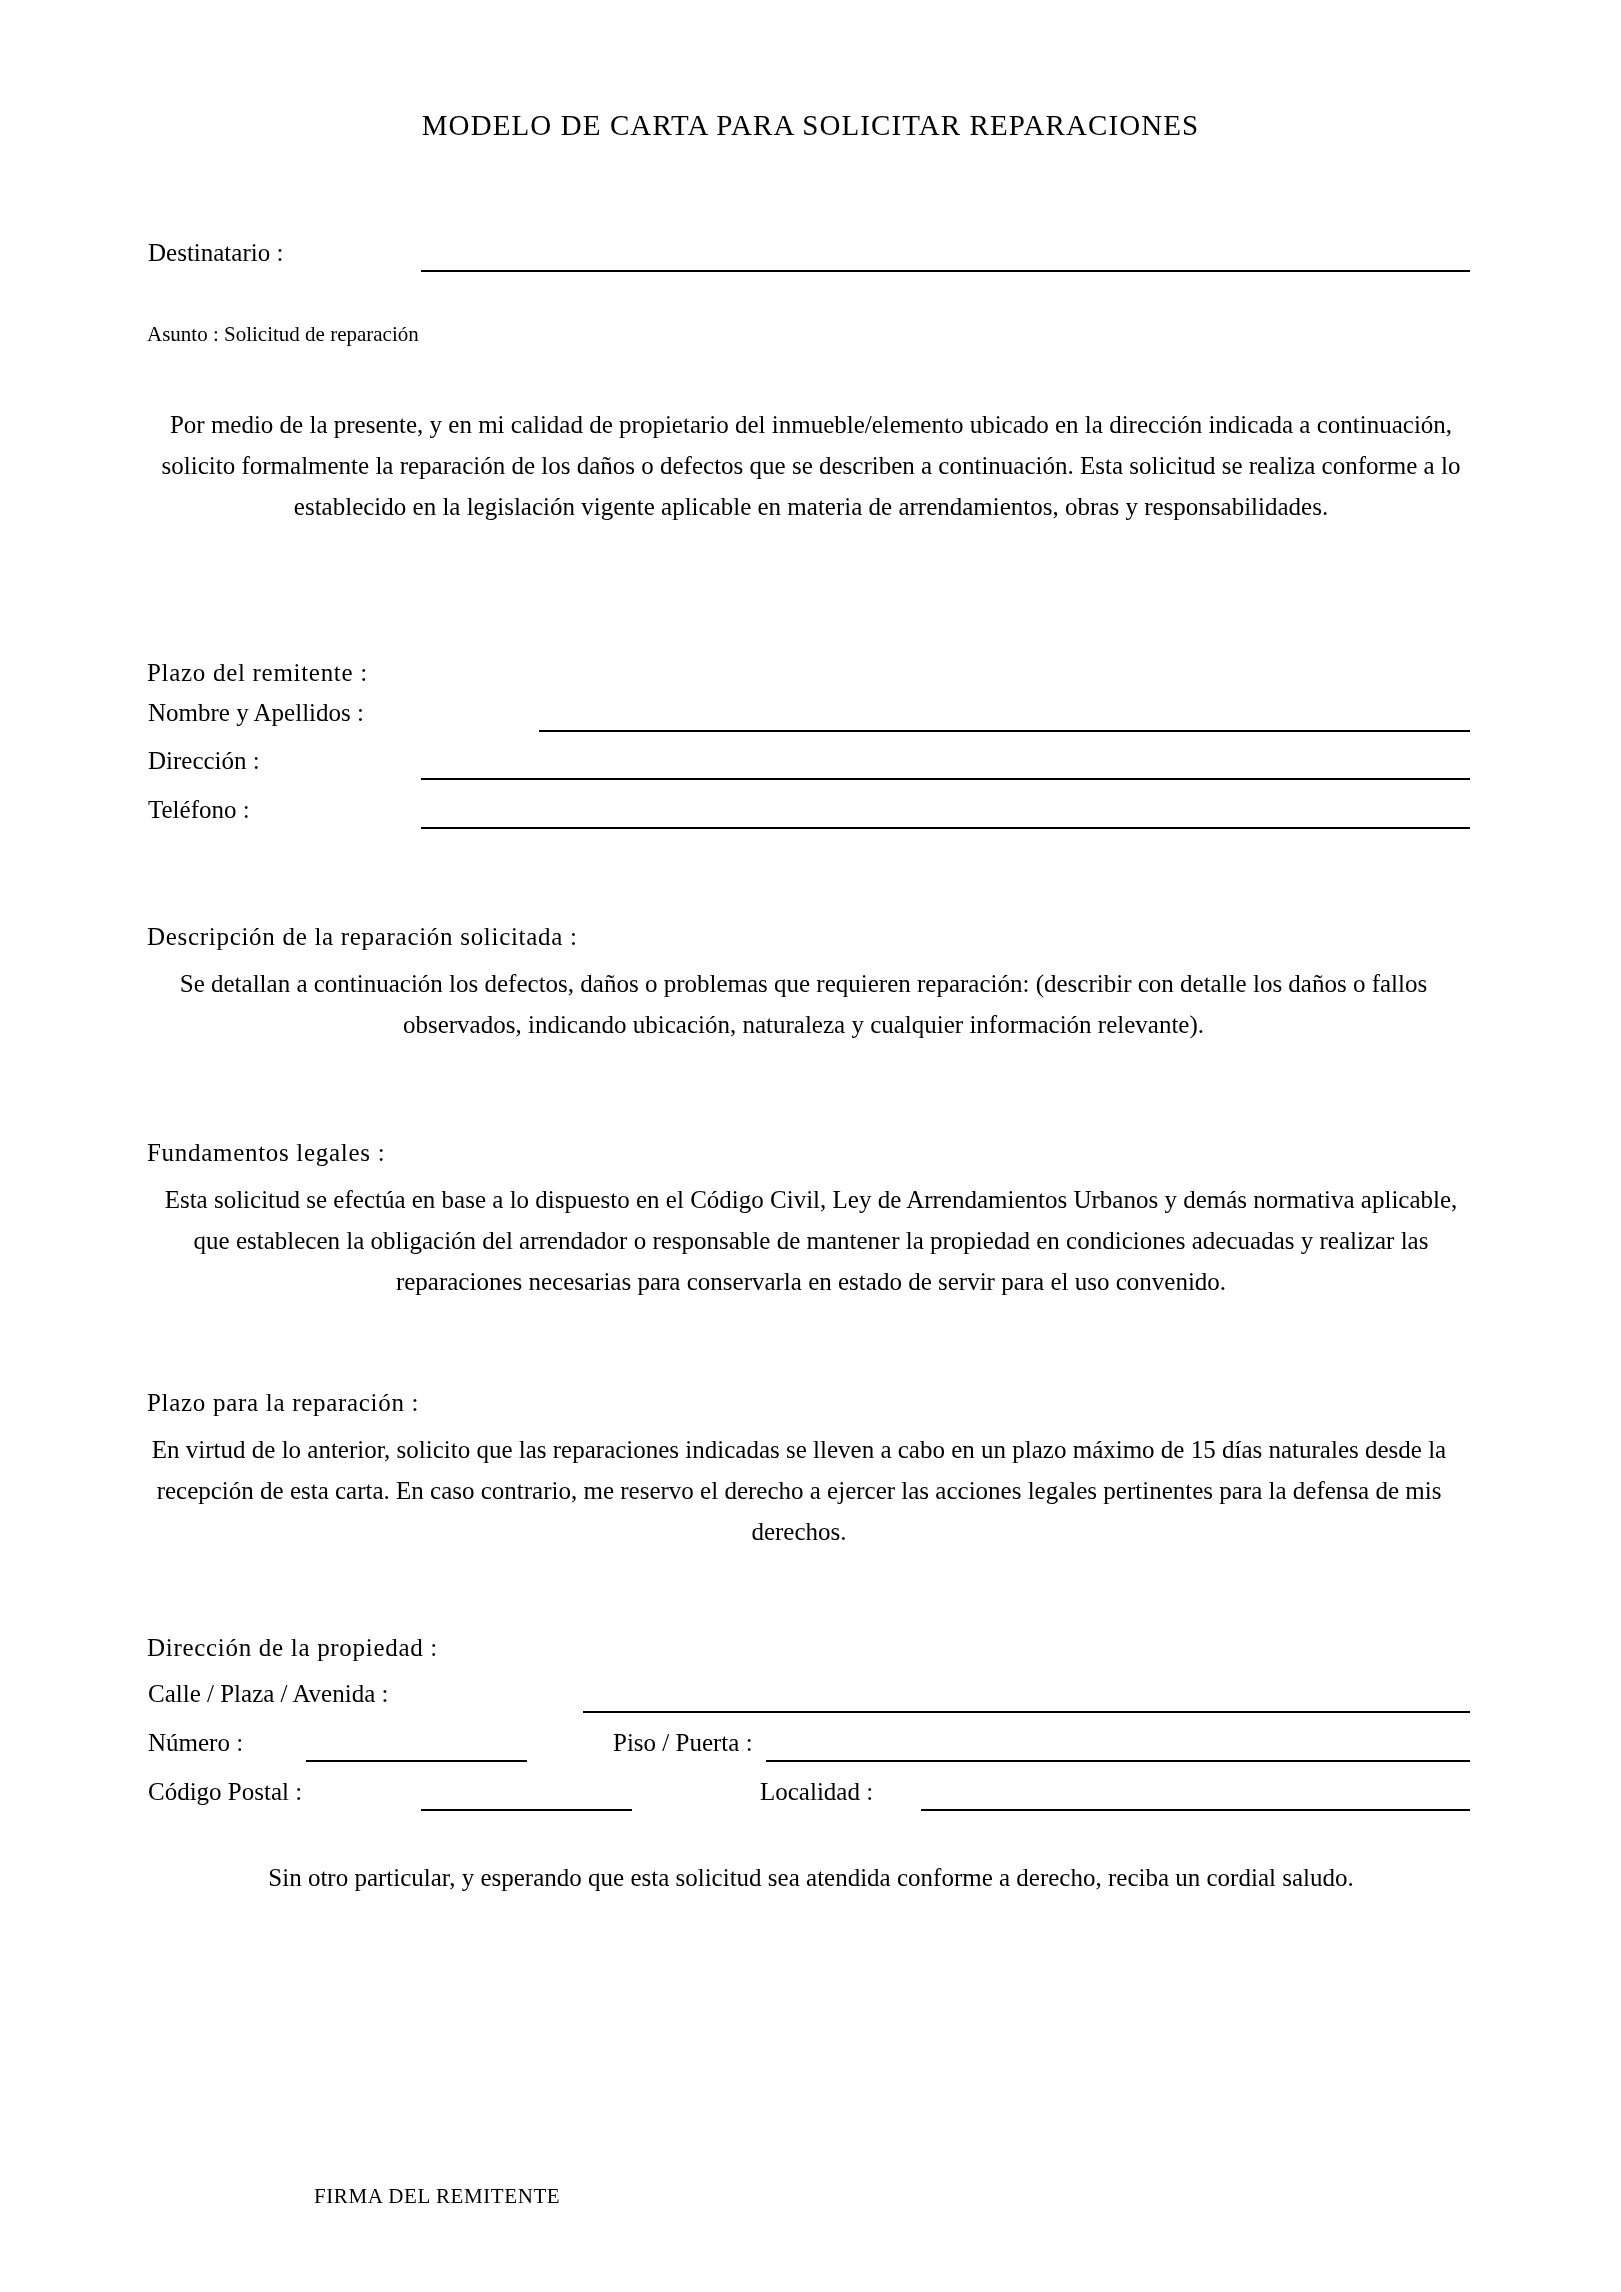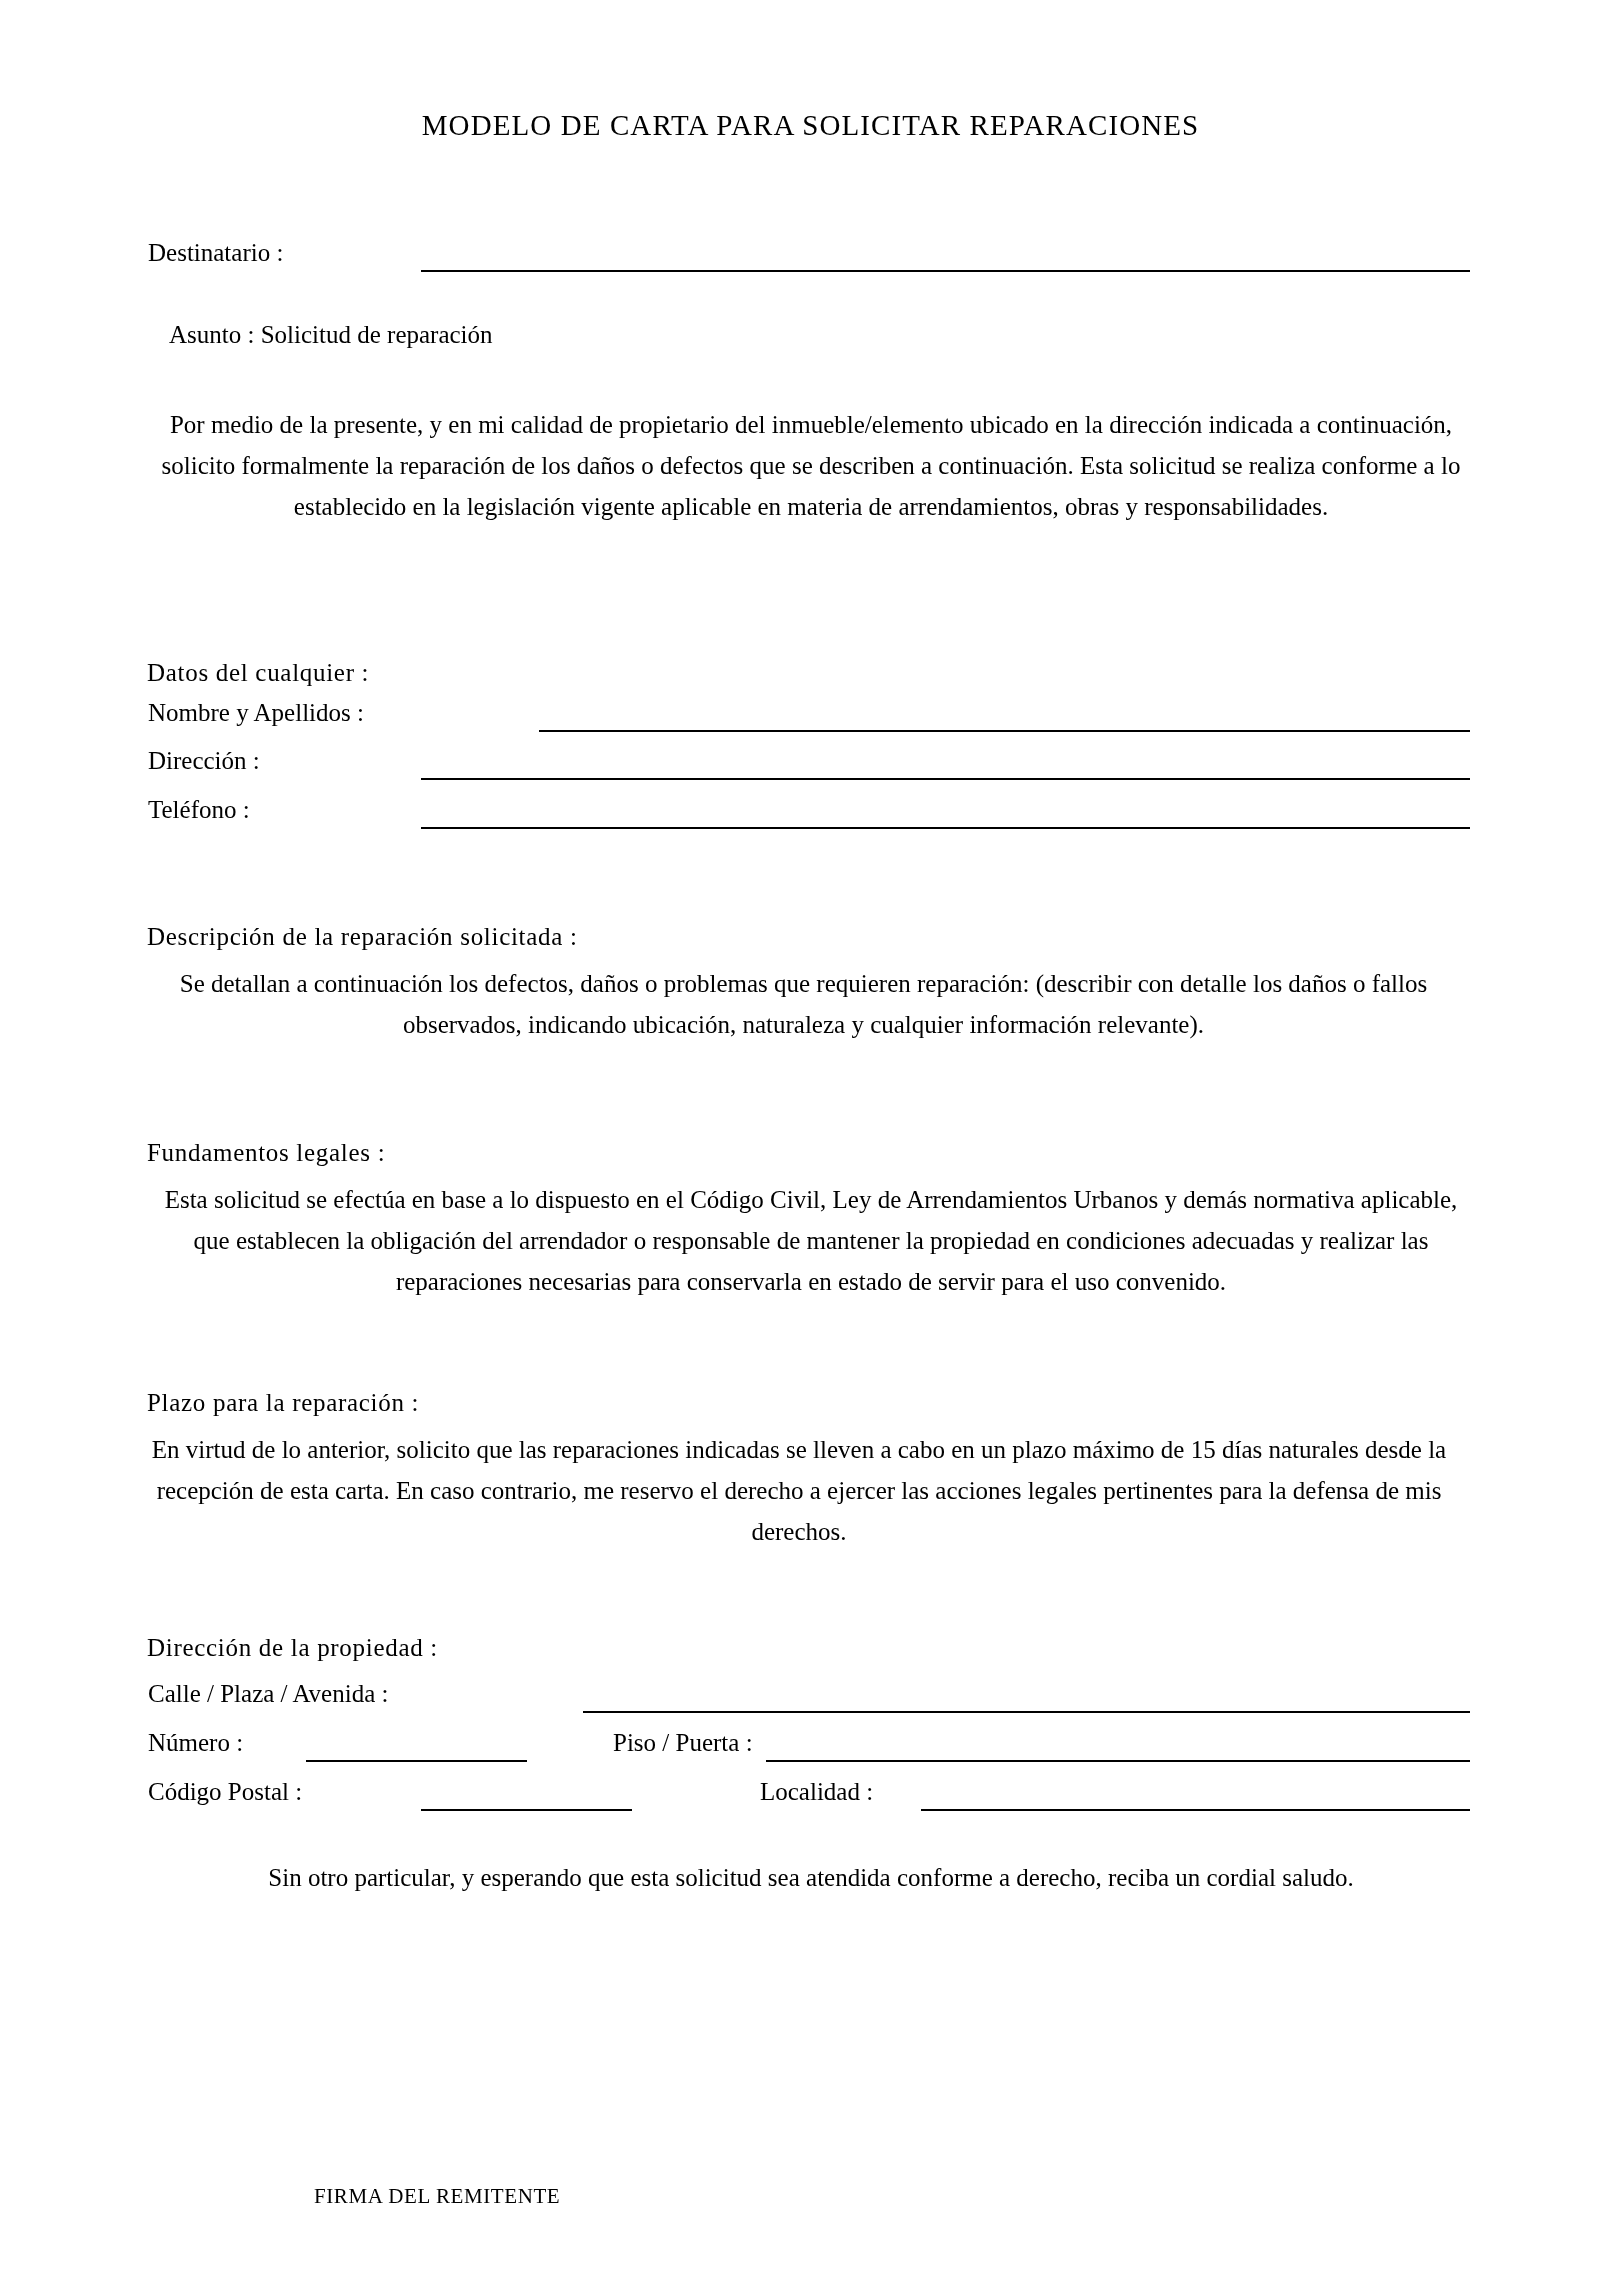--- a/index.html
+++ b/index.html
@@ -43,24 +43,23 @@
     position: absolute;
     left: 147px;
     width: 1323px;
   }
   .para {
     font-size: 25px;
     line-height: 41px;
     text-align: center;
   }
   .label-line {
-    font-size: 25px;
+    font-size: 21px;
     line-height: 41px;
     white-space: nowrap;
-    margin-left: 22px;
   }
   .heading {
     font-size: 25px;
     line-height: 41px;
     letter-spacing: 0.7px;
     white-space: nowrap;
   }
 
   
   .formrow {
@@ -103,21 +102,21 @@
 
   <div class="block" style="top:314px;">
     <div class="label-line">Asunto : Solicitud de reparación</div>
   </div>
 
   <div class="block" style="top:404px; width:1328px;">
     <div class="para">Por medio de la presente, y en mi calidad de propietario del inmueble/elemento ubicado en la dirección indicada a continuación, solicito formalmente la reparación de los daños o defectos que se describen a continuación. Esta solicitud se realiza conforme a lo establecido en la legislación vigente aplicable en materia de arrendamientos, obras y responsabilidades.</div>
   </div>
 
   <div class="block" style="top:652px;">
-    <div class="heading">Datos del cualquier :</div>
+    <div class="heading">Plazo del remitente :</div>
   </div>
 
   <div class="formrow" style="top:693px; width:1323px;">
     <span class="lbl">Nombre y Apellidos :</span>
     <span class="rule" style="left:392px; top:37px; width:931px;"></span>
   </div>
 
   <div class="formrow" style="top:741px; width:1323px;">
     <span class="lbl">Dirección :</span>
     <span class="rule" style="left:274px; top:37px; width:1049px;"></span>

